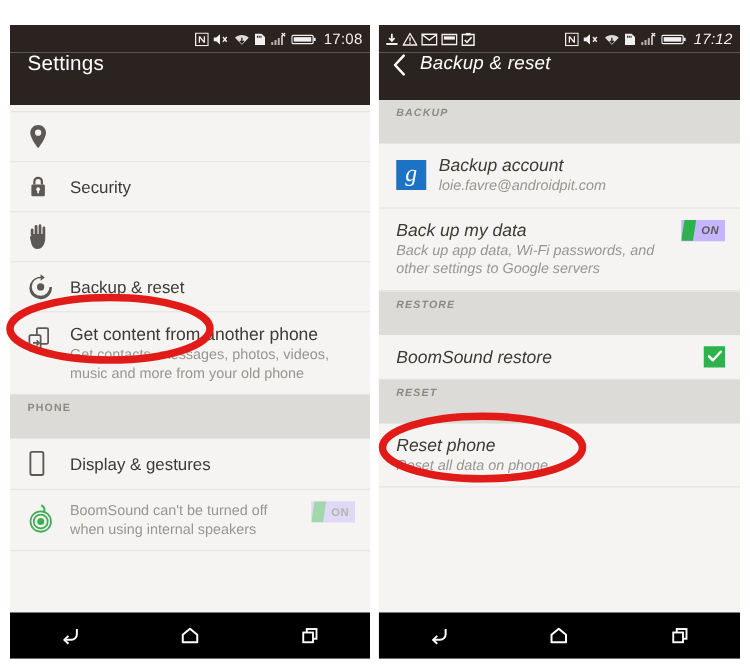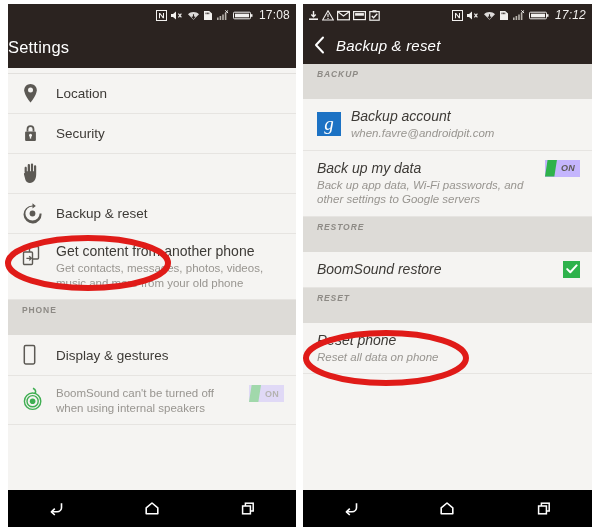--- a/index.html
+++ b/index.html
@@ -6,42 +6,42 @@
   body{
     width:600px;height:532px;
     background:#ffffff;
     font-family:"Liberation Sans",sans-serif;
     overflow:hidden;
     position:relative;
   }
   .stage{position:absolute;inset:0;}
 
   
-  .phone{position:absolute;top:4px;bottom:5px;background:#f4f4f2;overflow:hidden;}
+  .phone{position:absolute;top:20px;bottom:5px;background:#f4f4f2;overflow:hidden;}
   .phone.left{left:8px;width:288px;}
   .phone.right{left:303px;width:289px;font-style:italic;}
 
   
   .statusbar{
     height:22px;background:#2b2320;color:#f2f0ee;
     display:flex;align-items:center;padding:0 6px 0 5px;
     font-size:11px;
   }
   .sb-left{display:flex;align-items:center;gap:3px;flex:0 0 auto;}
   .sb-spacer{flex:1 1 auto;}
   .sb-right{display:flex;align-items:center;gap:3px;flex:0 0 auto;}
   .sb-time{font-size:12px;letter-spacing:.2px;margin-left:3px;}
   .ic{display:inline-block;line-height:0;}
   .ic svg{display:block;}
 
   
   .titlebar{
     background:#2b2320;color:#fff;
-    height:42px;display:flex;align-items:center;
-    padding:0 0;font-size:16px;
+    height:42px;display:flex;
+    padding:0 14px;font-size:16px;
   }
   .titlebar.sub{height:38px;padding-left:10px;}
   .backchev{margin-right:10px;display:inline-block;line-height:0;}
   .title-txt{font-size:16.5px;letter-spacing:.2px;}
   .title-txt.small{font-size:15px;}
 
   
   .content{background:#f5f4f2;height:calc(100% - 22px - 42px);position:relative;}
   .content.sub{height:calc(100% - 22px - 38px);}
 
@@ -170,23 +170,20 @@
     <div class="content">
       <div class="toprule"></div>
 
       <div class="row">
         <div class="row-ico">
           <svg width="17" height="21" viewBox="0 0 17 21">
               <path d="M8.5 1C5 1 2.2 3.8 2.2 7.2c0 4.6 6.3 12.4 6.3 12.4s6.3-7.8 6.3-12.4C14.8 3.8 12 1 8.5 1z" fill="#5c5954"></path>
               <circle cx="8.5" cy="7.1" r="2.5" fill="#f5f4f2"></circle>
             </svg>
         </div>
-        <div class="row-body">
-          <div class="row-title">Location</div>
-        </div>
       </div>
 
       <div class="row">
         <div class="row-ico">
           <svg width="17" height="21" viewBox="0 0 17 21">
               <path d="M4.6 8.6V6.2a3.9 3.9 0 0 1 7.8 0v2.4h-1.8V6.2a2.1 2.1 0 0 0-4.2 0v2.4z" fill="#5c5954"></path>
               <rect x="3.1" y="8.6" width="10.8" height="9.4" rx="1" fill="#5c5954"></rect>
               <circle cx="8.5" cy="12.3" r="1.5" fill="#f5f4f2"></circle>
               <rect x="7.8" y="12.3" width="1.4" height="3.3" fill="#f5f4f2"></rect>
             </svg>
@@ -377,21 +374,21 @@
     <div class="content sub">
 
       <div class="sec-head">BACKUP</div>
 
       <div class="row">
         <div class="row-ico">
           <span class="gbadge">g</span>
         </div>
         <div class="row-body">
           <div class="row-title big">Backup account</div>
-          <div class="row-sub">when.favre@androidpit.com</div>
+          <div class="row-sub">loie.favre@androidpit.com</div>
         </div>
       </div>
 
       <div class="row tall noico">
         <div class="row-body">
           <div class="row-title big">Back up my data</div>
           <div class="row-sub">Back up app data, Wi-Fi passwords, and other settings to Google servers</div>
         </div>
         <div class="row-right">
           <div class="toggle">

